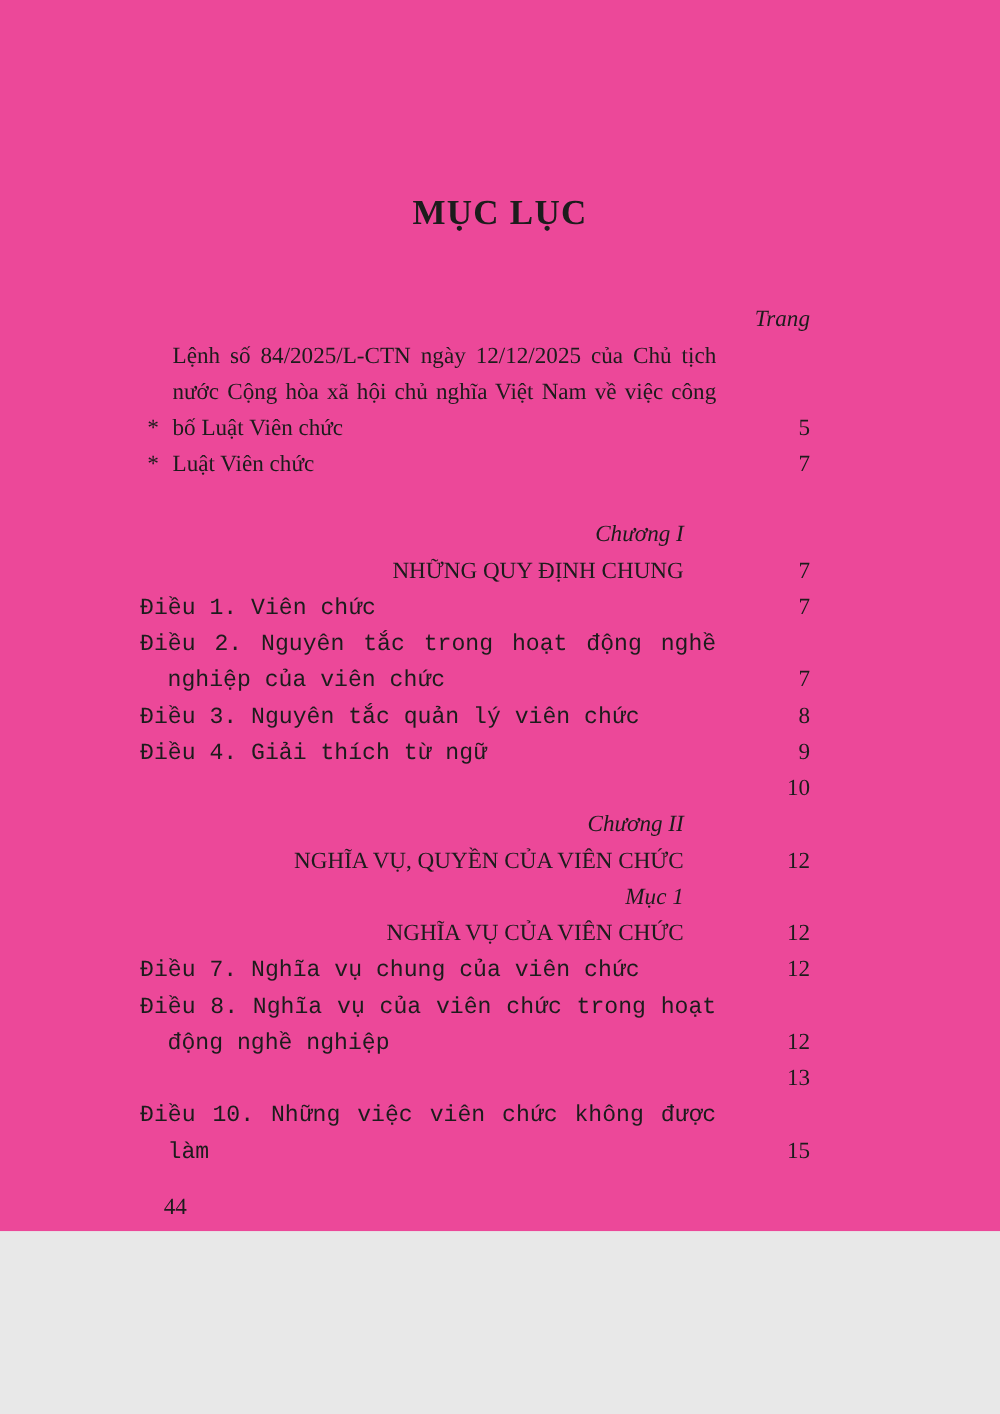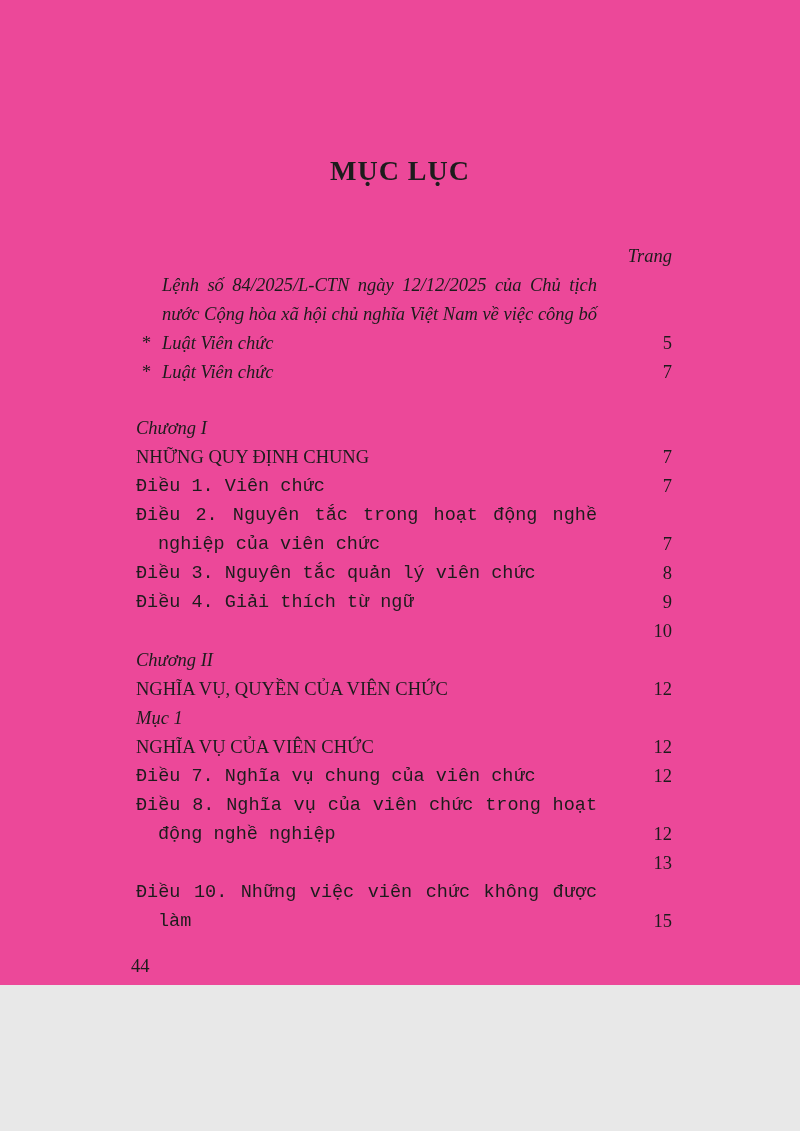--- a/index.html
+++ b/index.html
@@ -11,46 +11,46 @@
     color:#1c1c1c;
     font-family:"Liberation Serif","DejaVu Serif",serif;
     overflow:hidden;
   }
   .title{
     position:absolute;top:155px;left:0;width:100%;
     text-align:center;
     font-size:28px;font-weight:bold;letter-spacing:1px;
   }
   .content{
-    position:absolute;left:136px;top:242px;width:536px;
+    position:absolute;left:112px;top:242px;width:536px;
   }
   .trang{
     text-align:right;font-style:italic;
     font-size:18.5px;line-height:29px;
   }
   .row{
     display:flex;align-items:flex-end;
     font-size:18.5px;line-height:29px;
   }
   .gutter{
     flex:0 0 26px;width:26px;box-sizing:border-box;
     padding-left:5px;font-style:italic;
   }
   .starred .txt{
     flex:0 0 435px;width:435px;
-    font-style:italic;text-align:justify;
+    text-align:justify;
   }
   .article .txt{
     flex:0 0 461px;width:461px;box-sizing:border-box;
     text-align:justify;
     padding-left:22px;text-indent:-22px;font-family:Liberation Mono, monospace;
   }
   .center-row .txt{
     flex:0 0 461px;width:461px;box-sizing:border-box;
-    text-align:left;padding-right:26px;
+    text-align:right;padding-right:26px;
   }
   .italic-label .txt{font-style:italic;}
   .pg{flex:1 1 auto;text-align:right;}
   .gap-before{margin-top:27px;}
   .folio{
     position:absolute;left:131px;top:952px;
     font-size:18.5px;line-height:29px;
   }
 </style>
 </head>

